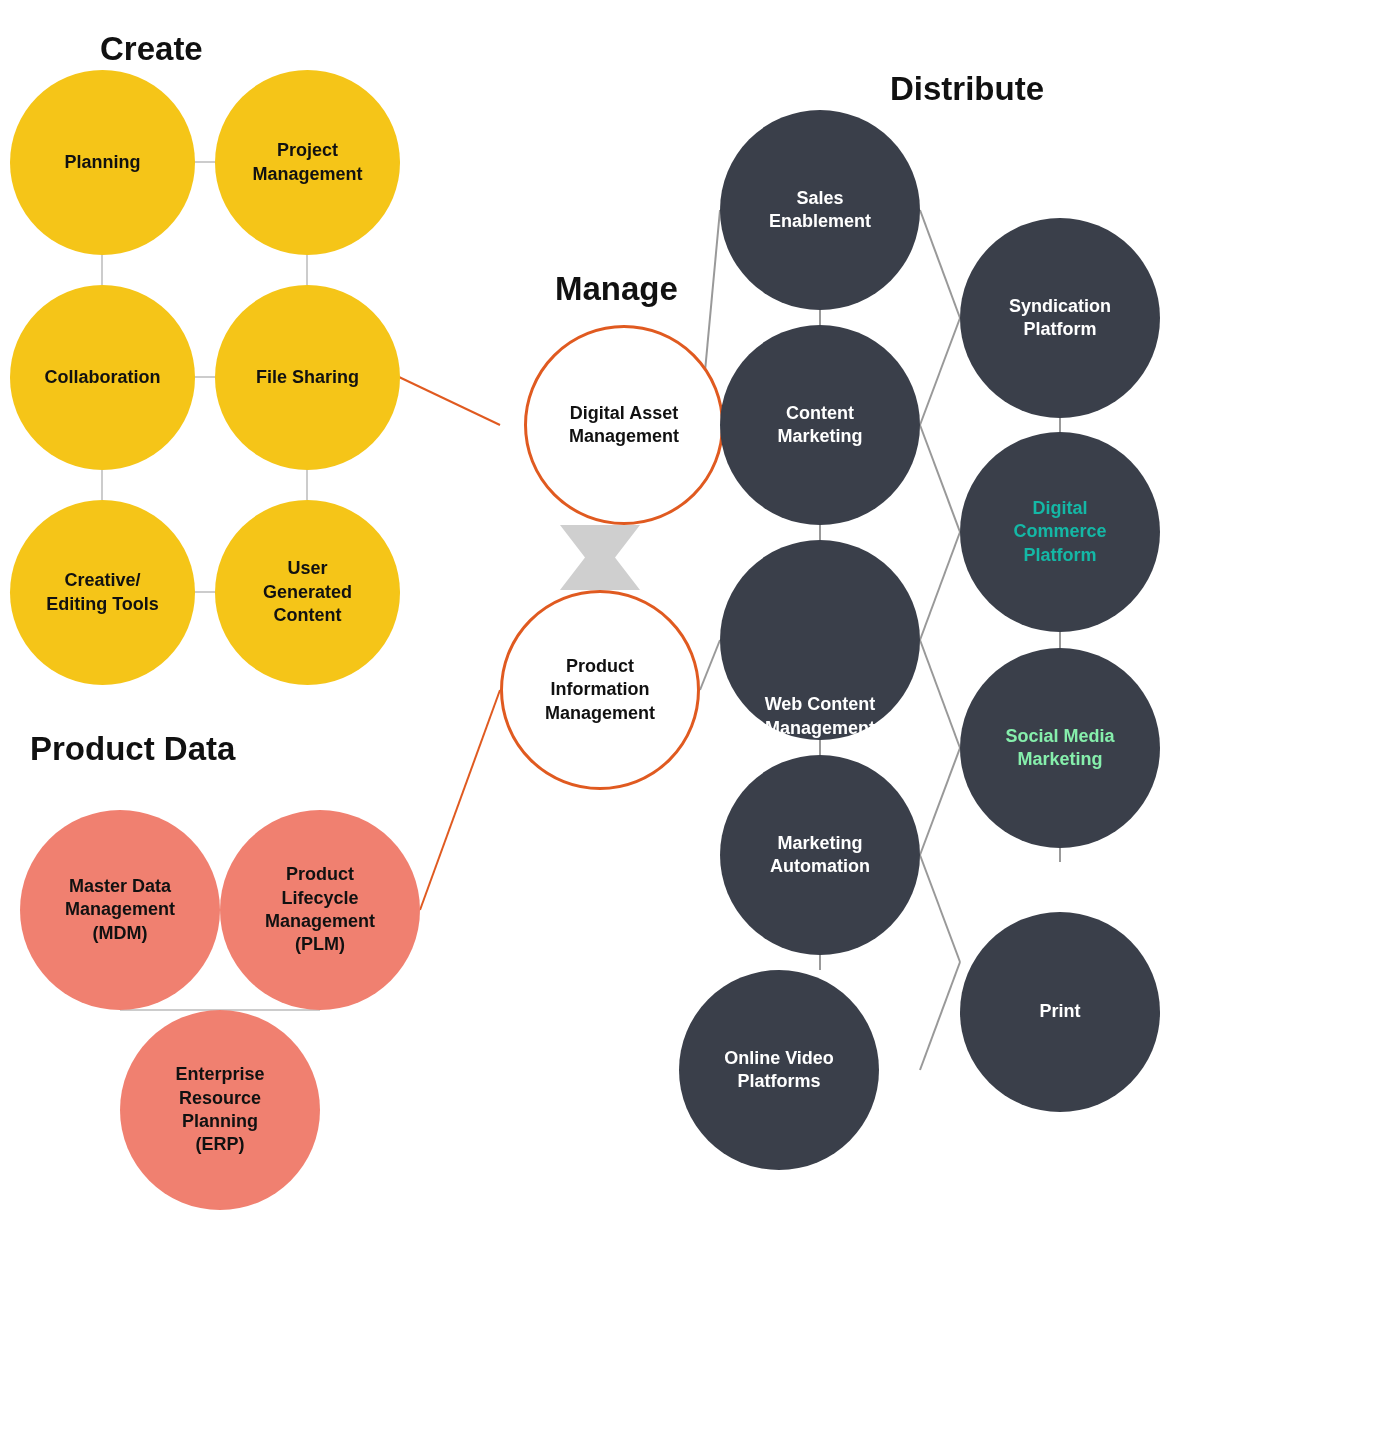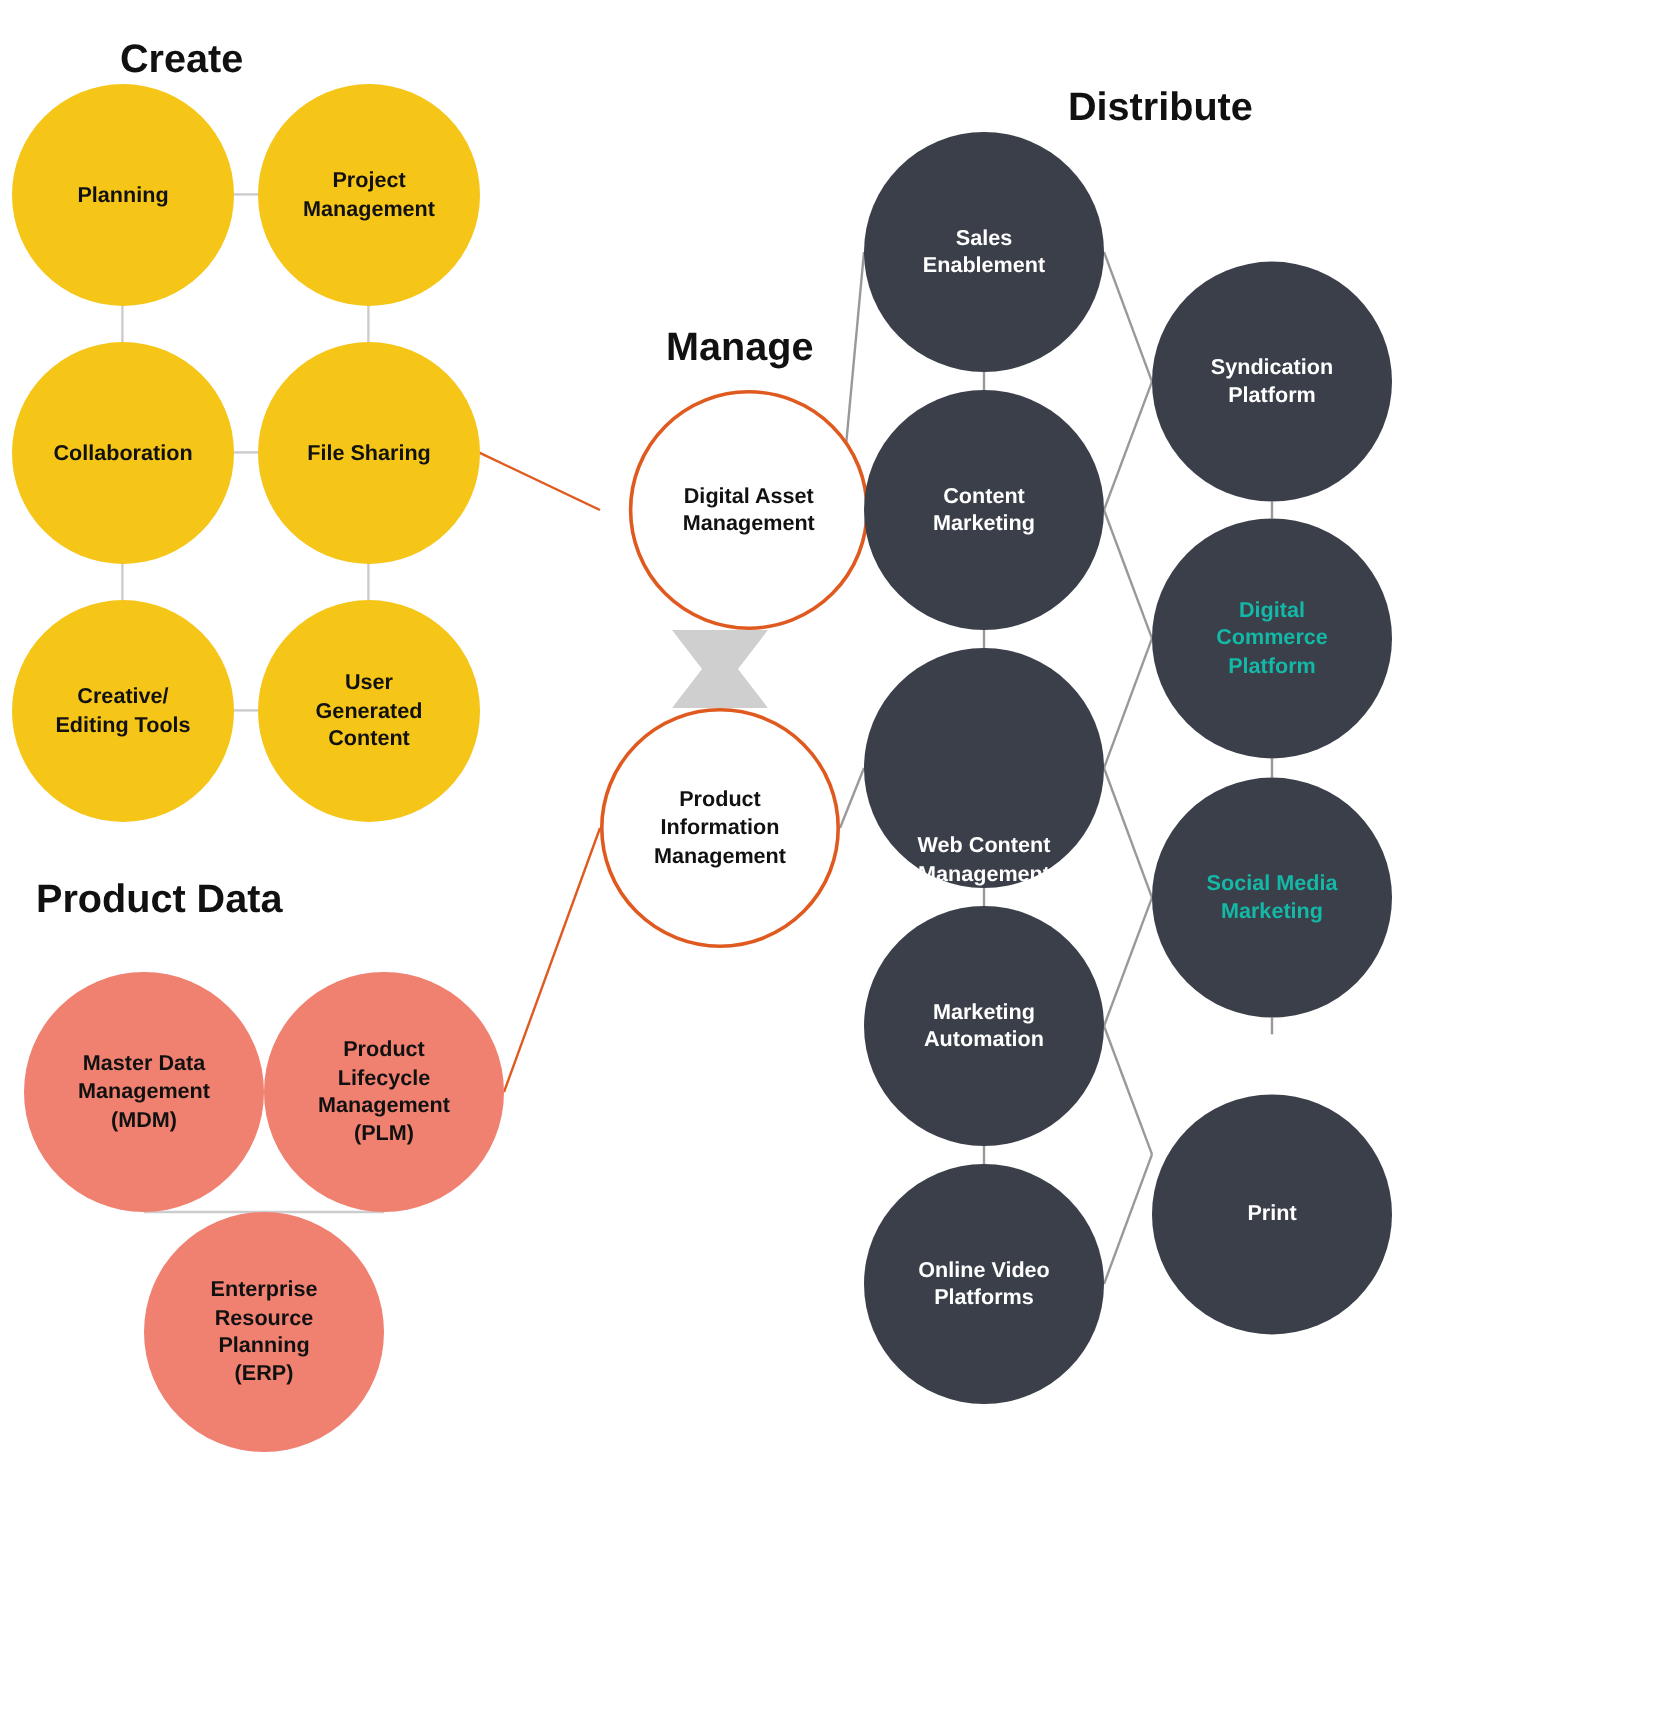--- a/index.html
+++ b/index.html
@@ -138,32 +138,32 @@
 </div>
 <div class="circle circle-dark" style="width:200px;height:200px;left:720px;top:325px;">
   <span style="color:#fff;">Content<br>Marketing</span>
 </div>
 <div class="circle circle-dark" style="width:200px;height:200px;left:720px;top:540px;align-items:flex-end;">
   <span style="color:#fff;">Web Content<br>Management</span>
 </div>
 <div class="circle circle-dark" style="width:200px;height:200px;left:720px;top:755px;">
   <span style="color:#fff;">Marketing<br>Automation</span>
 </div>
-<div class="circle circle-dark" style="width:200px;height:200px;left:720px;top:970px;">
+<div class="circle circle-dark" style="width:200px;height:200px;left:679px;top:970px;">
   <span style="color:#fff;">Online Video<br>Platforms</span>
 </div>
 
 <div class="circle circle-dark" style="width:200px;height:200px;left:960px;top:218px;">
   <span style="color:#fff;">Syndication<br>Platform</span>
 </div>
 <div class="circle circle-dark" style="width:200px;height:200px;left:960px;top:432px;">
   <span style="color:#14b8a6;">Digital<br>Commerce<br>Platform</span>
 </div>
 <div class="circle circle-dark" style="width:200px;height:200px;left:960px;top:648px;">
-  <span style="color:#14b8a6;">Social Media<br>Marketing</span>
+  <span style="color:#86efac;">Social Media<br>Marketing</span>
 </div>
 <div class="circle circle-dark" style="width:200px;height:200px;left:960px;top:912px;">
   <span style="color:#fff;">Print</span>
 </div>
 
 <div class="circle circle-salmon" style="width:200px;height:200px;left:20px;top:810px;">
   <span>Master Data<br>Management<br>(MDM)</span>
 </div>
 <div class="circle circle-salmon" style="width:200px;height:200px;left:220px;top:810px;">
   <span>Product<br>Lifecycle<br>Management<br>(PLM)</span>

